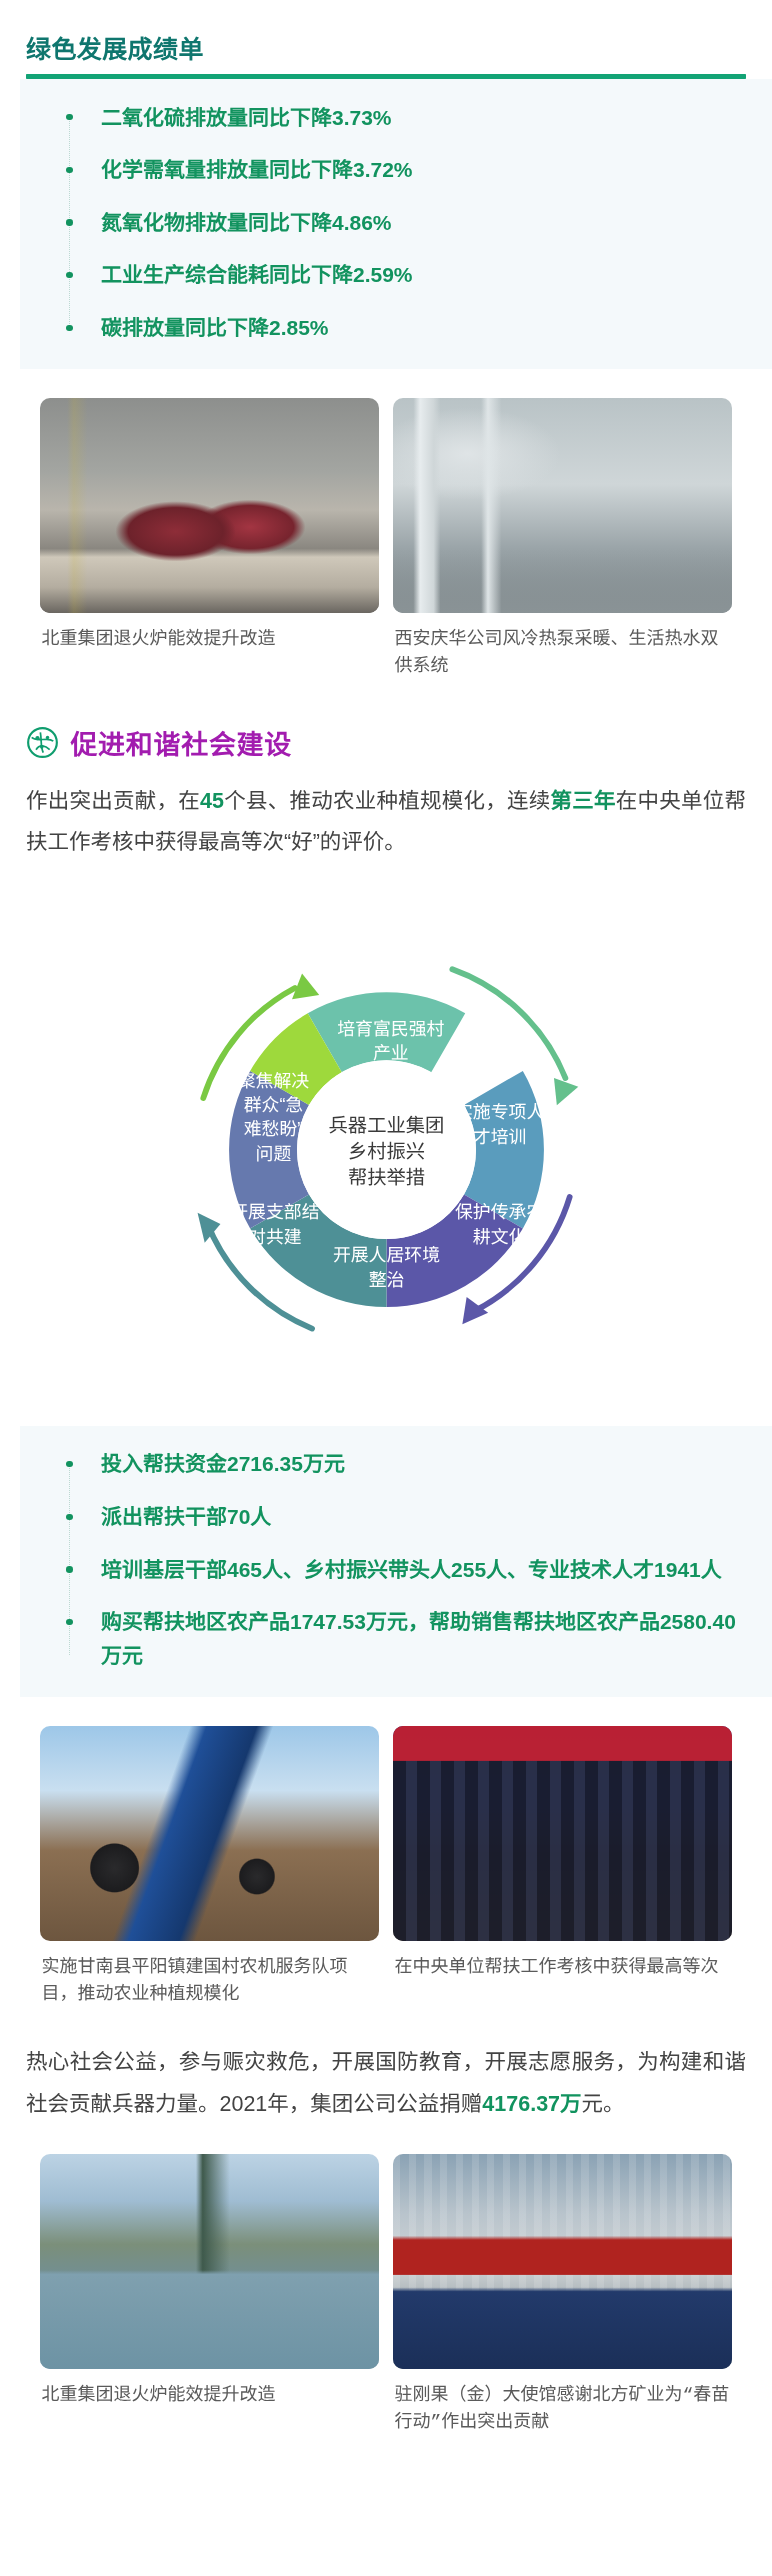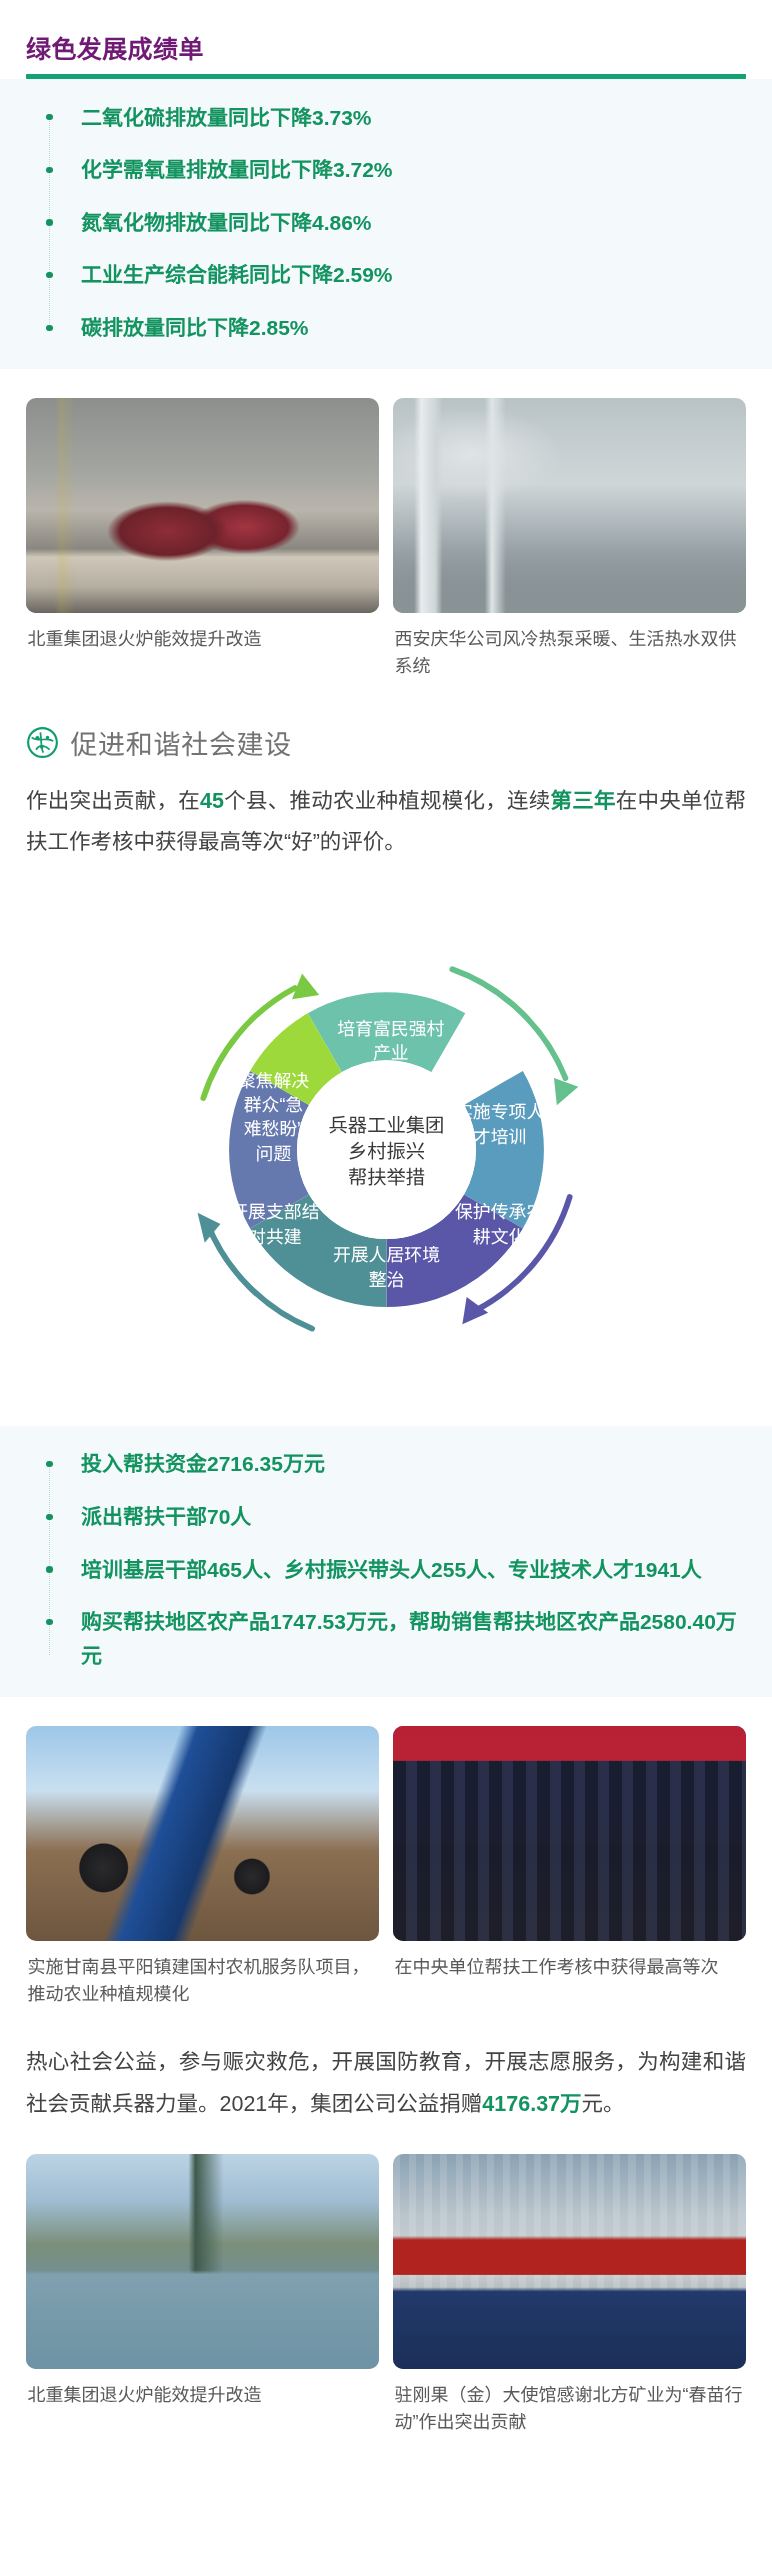--- a/index.html
+++ b/index.html
@@ -20,38 +20,39 @@
   .page {
     width: 772px;
     min-height: 2576px;
     position: relative;
     background: #ffffff;
     padding: 0 0 29px 0;
   }
 
   
   .card-heading {
-    color: #701a75;
+    color: #0f766e;
     font-size: 25px;
     font-weight: bold;
     letter-spacing: 0.4px;
     padding: 0 0 10px 0;
     line-height: 1.2;
   }
 
   .card-rule {
     height: 5px;
     background: #12a375;
     width: 100%;
     border-radius: 0.7px;
   }
 
   .bullet-card {
     background: #f4f9fb;
     padding: 21.5px 0 24px 0;
+    margin-left: 20px;
   }
 
   .bullet-list {
     list-style: none;
     position: relative;
     margin: 0;
     padding: 0 31px 0 40px;
   }
 
   
@@ -86,21 +87,22 @@
     background: #12935f;
   }
 
   
   .wrap { padding: 0 26px; }
 
   
   .photo-row {
     display: flex;
     gap: 14.3px;
-    padding: 0 26px;
+    padding: 0 40px;
+    font-family: Liberation Mono, monospace;
   }
   .photo-col { width: 50%; }
 
   .photo {
     width: 100%;
     height: 215px;
     border-radius: 10px;
     overflow: hidden;
     position: relative;
   }
@@ -117,23 +119,23 @@
     display: flex;
     align-items: center;
     gap: 11.4px;
     padding: 0 26px;
   }
   .icon-heading .glyph {
     width: 33px; height: 33px;
     flex: 0 0 33px;
   }
   .icon-heading .txt {
-    color: #737373;
+    color: #a21caf;
     font-size: 27px;
-    font-weight: normal;
+    font-weight: bold;
     letter-spacing: 0.7px;
   }
 
   
   .para {
     font-size: 21.5px;
     line-height: 1.92;
     color: #434343;
     padding: 0 26px;
     text-align: justify;

